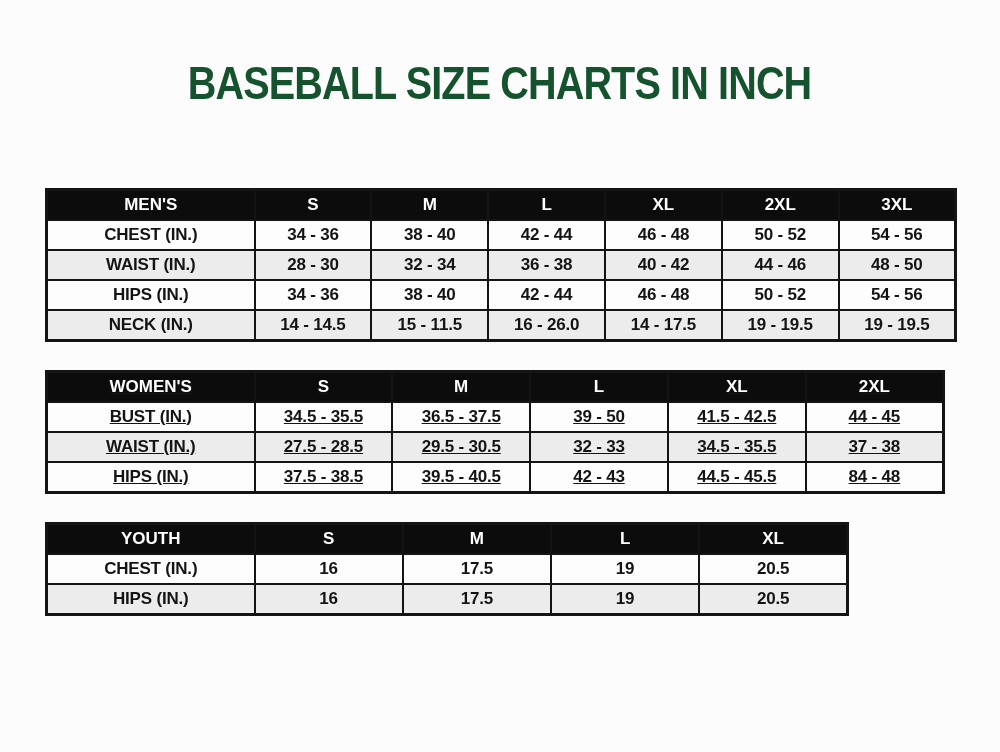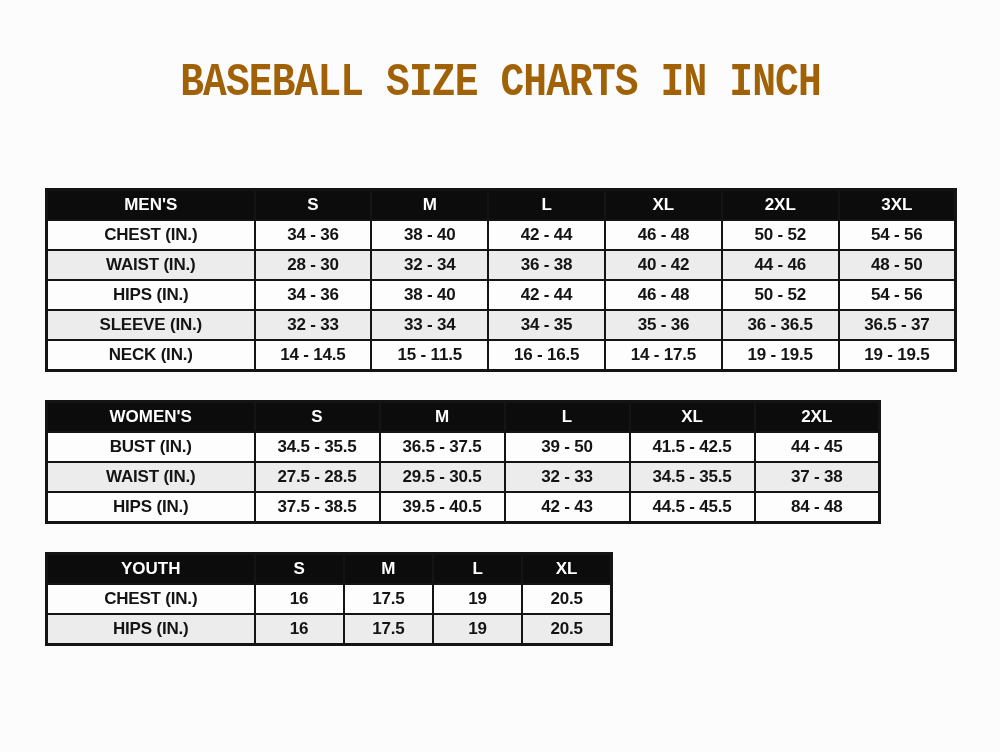--- a/index.html
+++ b/index.html
@@ -18,23 +18,22 @@
     position: relative;
     width: 1000px;
     height: 752px;
   }
   .title {
     margin: 58px 0 0 0;
     text-align: center;
     font-size: 46px;
     line-height: 1.1;
     font-weight: bold;
-    color: #a16207;
+    color: #14532d;
     white-space: nowrap;
-    font-family: Liberation Mono, monospace;
   }
   .title .squeeze {
     display: inline-block;
     transform: scaleX(0.86);
     transform-origin: center;
     letter-spacing: -1px;
   }
   .tables-area {
     margin-left: 45px;
   }
@@ -60,22 +59,22 @@
   table.size-table thead th {
     background: #0c0c0c;
     color: #ffffff;
     font-size: 17px;
     letter-spacing: 0;
   }
   table.size-table tbody tr:nth-child(odd) td { background: #fdfdfd; }
   table.size-table tbody tr:nth-child(even) td { background: #ececec; }
 
   #mens-table   { width: 912px; margin-top: 79px; }
-  #womens-table { width: 836px; margin-top: 28px; }
-  #youth-table  { width: 568px; margin-top: 28px; }
+  #womens-table { width: 900px; margin-top: 28px; text-decoration: underline; }
+  #youth-table  { width: 804px; margin-top: 28px; }
 
   col.c-label { width: 208px; }
 </style>
 </head>
 <body>
 
 <div class="page">
 
   <h1 class="title"><span class="squeeze">BASEBALL SIZE CHARTS IN INCH</span></h1>
 
@@ -124,33 +123,24 @@
         <tr>
           <td>HIPS (IN.)</td>
           <td>34 - 36</td>
           <td>38 - 40</td>
           <td>42 - 44</td>
           <td>46 - 48</td>
           <td>50 - 52</td>
           <td>54 - 56</td>
         </tr>
         <tr>
-          <td>SLEEVE (IN.)</td>
-          <td>32 - 33</td>
-          <td>33 - 34</td>
-          <td>34 - 35</td>
-          <td>35 - 36</td>
-          <td>36 - 36.5</td>
-          <td>36.5 - 37</td>
-        </tr>
-        <tr>
           <td>NECK (IN.)</td>
           <td>14 - 14.5</td>
           <td>15 - 11.5</td>
-          <td>16 - 16.5</td>
+          <td>16 - 26.0</td>
           <td>14 - 17.5</td>
           <td>19 - 19.5</td>
           <td>19 - 19.5</td>
         </tr>
       </tbody>
     </table>
 
     <table class="size-table" id="womens-table">
       <colgroup>
         <col class="c-label">

